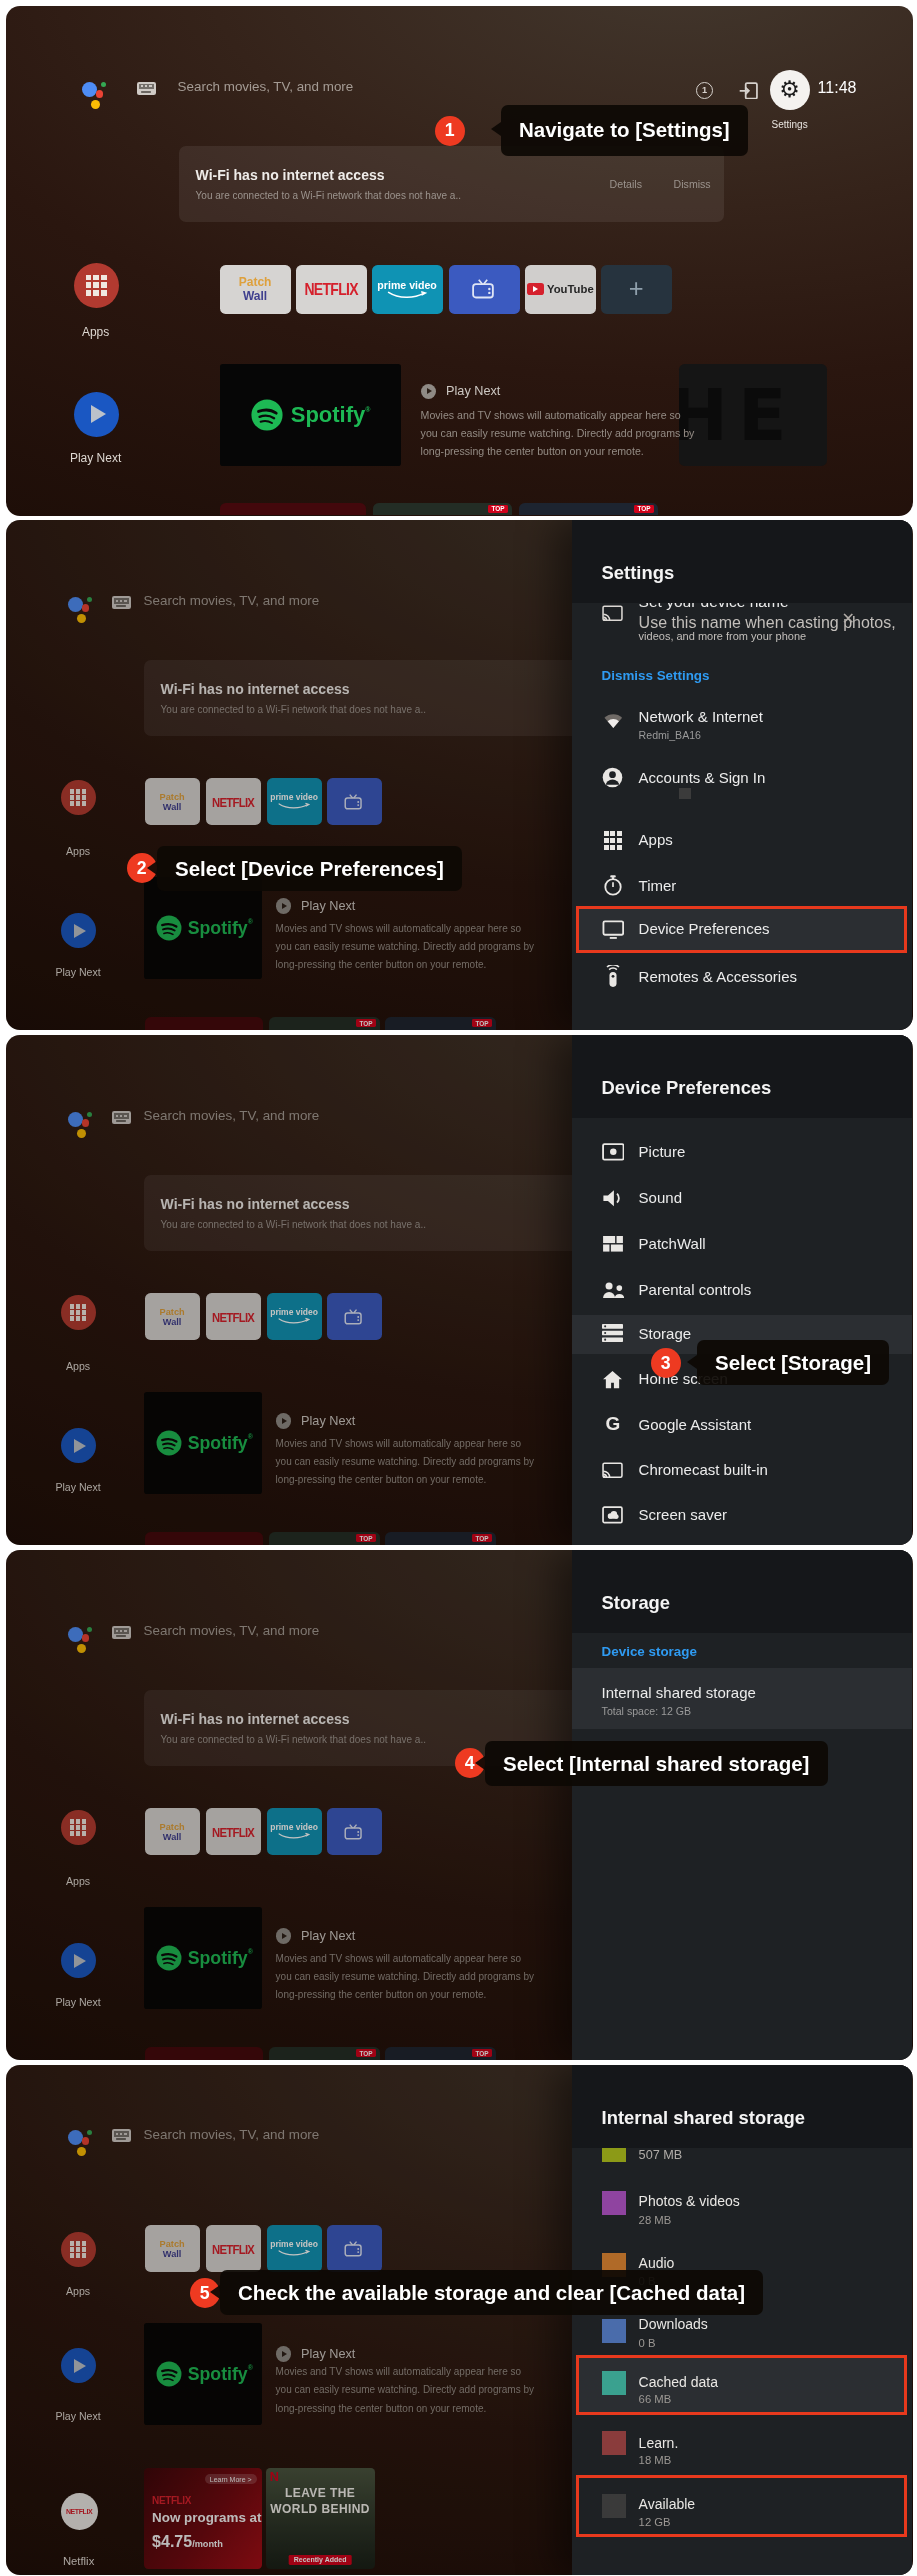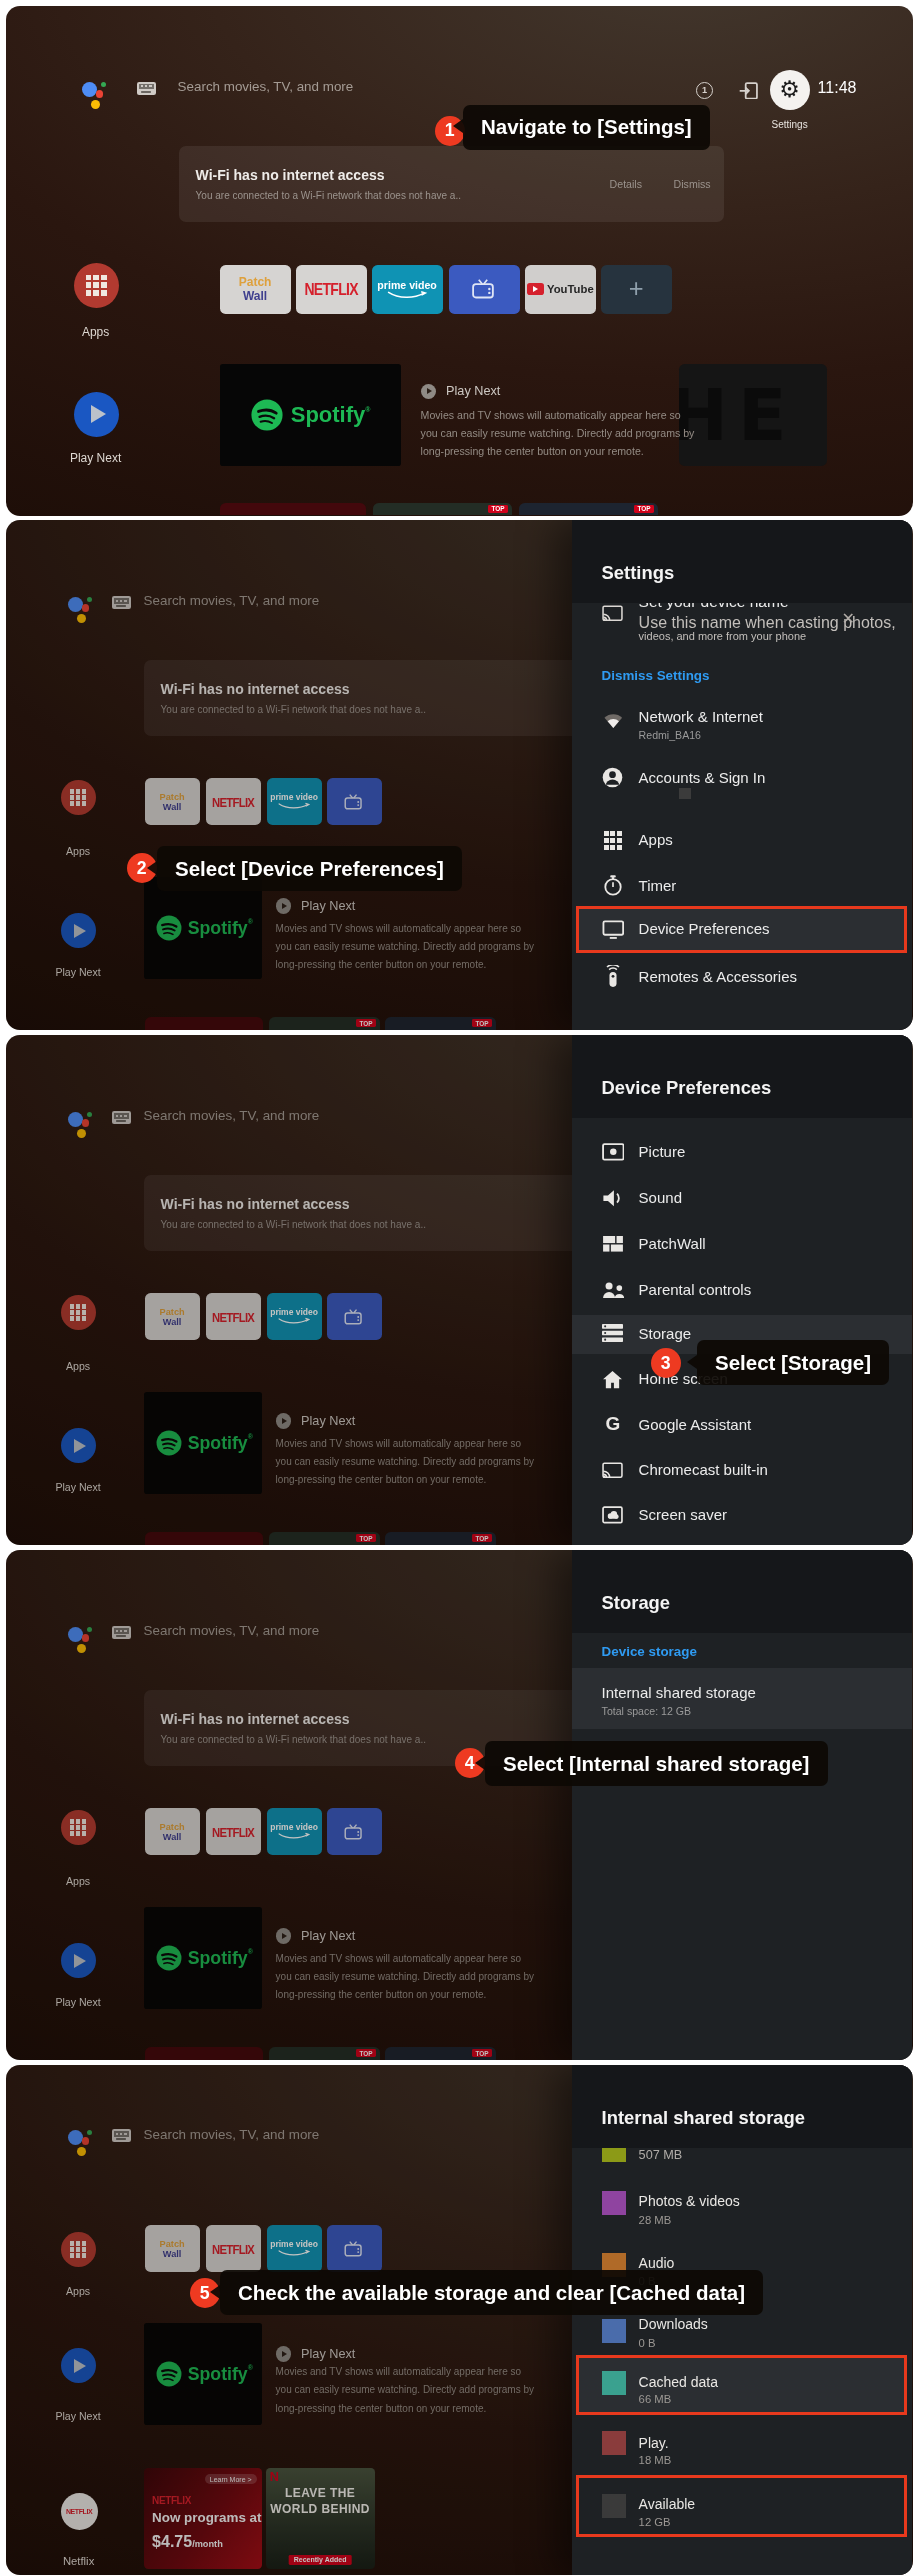--- a/index.html
+++ b/index.html
@@ -170,21 +170,21 @@
 
   
   .ann { position:absolute; inset:0; z-index:9; pointer-events:none; }
   .ann-circle { position:absolute; width:30px; height:30px; border-radius:50%; background:#ee3a21; color:#fff;
                 font-size:17.7px; font-weight:bold; display:flex; align-items:center; justify-content:center; }
   .ann-tip { position:absolute; height:45px; background:rgba(13,9,4,.93); border-radius:7px; color:#fff;
              font-size:20.5px; font-weight:bold; display:flex; align-items:center; padding:0 18.4px; white-space:nowrap; }
   .ann-tip::before { content:""; position:absolute; left:-9.2px; top:50%; margin-top:-7.8px;
                      border-top:7.8px solid transparent; border-bottom:7.8px solid transparent;
                      border-right:10px solid rgba(13,9,4,.93); }
-  .a1 .ann-circle{left:429px;top:110px;} .a1 .ann-tip{left:457px;top:99px;height:45px;}
+  .a1 .ann-circle{left:429px;top:110px;} .a1 .ann-tip{left:495px;top:99px;height:51px;}
   .a2 .ann-circle{left:121px;top:333px;} .a2 .ann-tip{left:151px;top:326px;}
   .a3 .ann-circle{left:645px;top:313px;} .a3 .ann-tip{left:691px;top:305px;}
   .a4 .ann-circle{left:449px;top:198px;} .a4 .ann-tip{left:479px;top:191px;}
   .a5 .ann-circle{left:184px;top:213px;} .a5 .ann-tip{left:214px;top:205px;}
 </style>
 </head>
 <body>
 
 <div class="panel p1">
   <div class="home">
@@ -954,21 +954,21 @@
     <div class="swatch" style="top: 254px; background-color: rgb(74, 108, 171);"></div>
     <div class="sz-label" style="top:251px">Downloads</div>
     <div class="sz-size" style="top:272px">0 B</div>
 
     <div class="red-box filled" style="top:290px;height:60px"></div>
     <div class="swatch" style="top: 306px; z-index: 5; background-color: rgb(58, 161, 143);"></div>
     <div class="sz-label" style="top:309px;z-index:5">Cached data</div>
     <div class="sz-size" style="top:328px;z-index:5">66 MB</div>
 
     <div class="swatch" style="top: 366px; background-color: rgb(138, 60, 60);"></div>
-    <div class="sz-label" style="top:370px">Play.</div>
+    <div class="sz-label" style="top:370px">Learn.</div>
     <div class="sz-size" style="top:389px">18 MB</div>
 
     <div class="red-box" style="top:410px;height:62px"></div>
     <div class="swatch" style="top: 429px; z-index: 5; background-color: rgb(58, 58, 58);"></div>
     <div class="sz-label" style="top:431px;z-index:5">Available</div>
     <div class="sz-size" style="top:451px;z-index:5">12 GB</div>
 
     <div class="sb-head">
       <div class="sb-title">Internal shared storage</div>
     </div>

